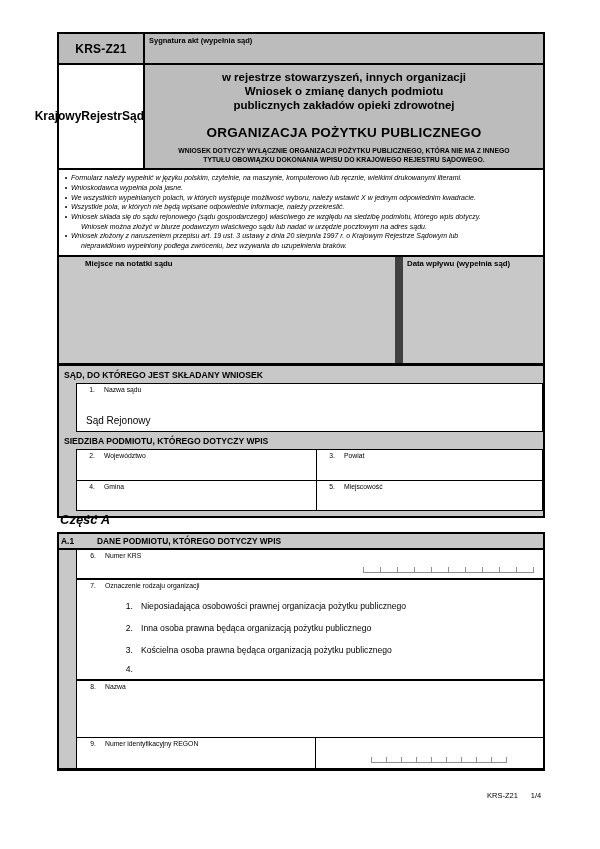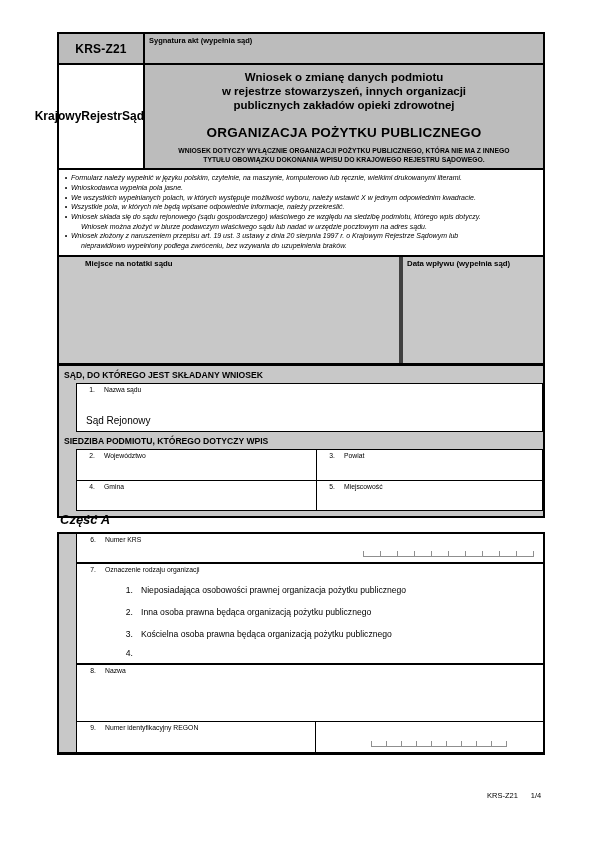--- a/index.html
+++ b/index.html
@@ -33,21 +33,21 @@
   .title-note{font-weight:bold;font-size:6.8px;line-height:1.35;margin-top:6px;padding:0 14px;}
   
   .instructions{background:#fff;border-top:2px solid #000;padding:3px 4px 4px 2px;}
   .instr-item{display:flex;font-style:italic;font-size:7px;line-height:1.38;}
   .bullet{flex:0 0 10px;text-align:center;}
   .instr-text{flex:1;}
   .instr-cont{padding-left:10px;}
   
   .notes-row{display:flex;height:106px;border-top:2px solid #000;background:#c8c8c8;}
   .notes-cell{flex:1;padding:2px 4px 0 26px;font-weight:bold;font-size:7.8px;}
-  .date-cell{flex:0 0 133px;border-left:4px solid #404040;padding:2px 3px 0 4px;font-weight:bold;font-size:7.8px;}
+  .date-cell{flex:0 0 133px;border-left:8px solid #404040;padding:2px 3px 0 4px;font-weight:bold;font-size:7.8px;}
   
   .court-section{border-top:3px solid #000;background:#c8c8c8;padding-bottom:5px;}
   .sec-header{font-weight:bold;font-size:8.6px;padding:4px 4px 3px 5px;}
   .inset{margin-left:17px;}
   .field-box{background:#fff;border:1px solid #000;box-sizing:border-box;}
   .fld-label{font-size:6.8px;padding-top:2px;display:flex;}
   .fld-no{flex:0 0 18px;text-align:right;margin-right:9px;}
   .fld-no-wide{flex:0 0 10px;text-align:right;margin-right:9px;margin-left:9px;}
   .f1-value{font-size:10px;padding:1px 4px 5px 9px;margin-top:21px;}
   .seat-grid{display:grid;grid-template-columns:239px 1fr;background:#fff;border:1px solid #000;box-sizing:border-box;}
@@ -105,22 +105,22 @@
     </div>
   </div>
 
   <div class="title-row">
     <div class="logo-cell">
       <span>Krajowy</span>
       <span>Rejestr</span>
       <span>Sądowy</span>
     </div>
     <div class="title-cell">
+      <div class="title-line">w rejestrze stowarzyszeń, innych organizacji</div>
       <div class="title-line">Wniosek o zmianę danych podmiotu</div>
-      <div class="title-line">w rejestrze stowarzyszeń, innych organizacji</div>
       <div class="title-line">publicznych zakładów opieki zdrowotnej</div>
       <div class="title-main">ORGANIZACJA POŻYTKU PUBLICZNEGO</div>
       <div class="title-note">WNIOSEK DOTYCZY WYŁĄCZNIE ORGANIZACJI POŻYTKU PUBLICZNEGO, KTÓRA NIE MA Z INNEGO TYTUŁU OBOWIĄZKU DOKONANIA WPISU DO KRAJOWEGO REJESTRU SĄDOWEGO.</div>
     </div>
   </div>
 
   <div class="instructions">
     <div class="instr-item">
       <span class="bullet">•</span>
       <span class="instr-text">Formularz należy wypełnić w języku polskim, czytelnie, na maszynie, komputerowo lub ręcznie, wielkimi drukowanymi literami.</span>
@@ -198,20 +198,24 @@
         </div>
       </div>
     </div>
   </div>
 
 </div>
 
 <div class="part-a-heading">Część A</div>
 
 <div class="a1-box">
+  <div class="a1-header">
+    <span class="a1-code">A.1</span>
+    <span class="a1-title">DANE PODMIOTU, KTÓREGO DOTYCZY WPIS</span>
+  </div>
   <div class="a1-body">
     <div class="a1-gutter"></div>
     <div class="a1-fields">
 
       <div class="f6">
         <div class="fld-label">
           <span class="fld-no-wide">6.</span>
           <span>Numer KRS</span>
         </div>
         <div class="comb comb-krs">

